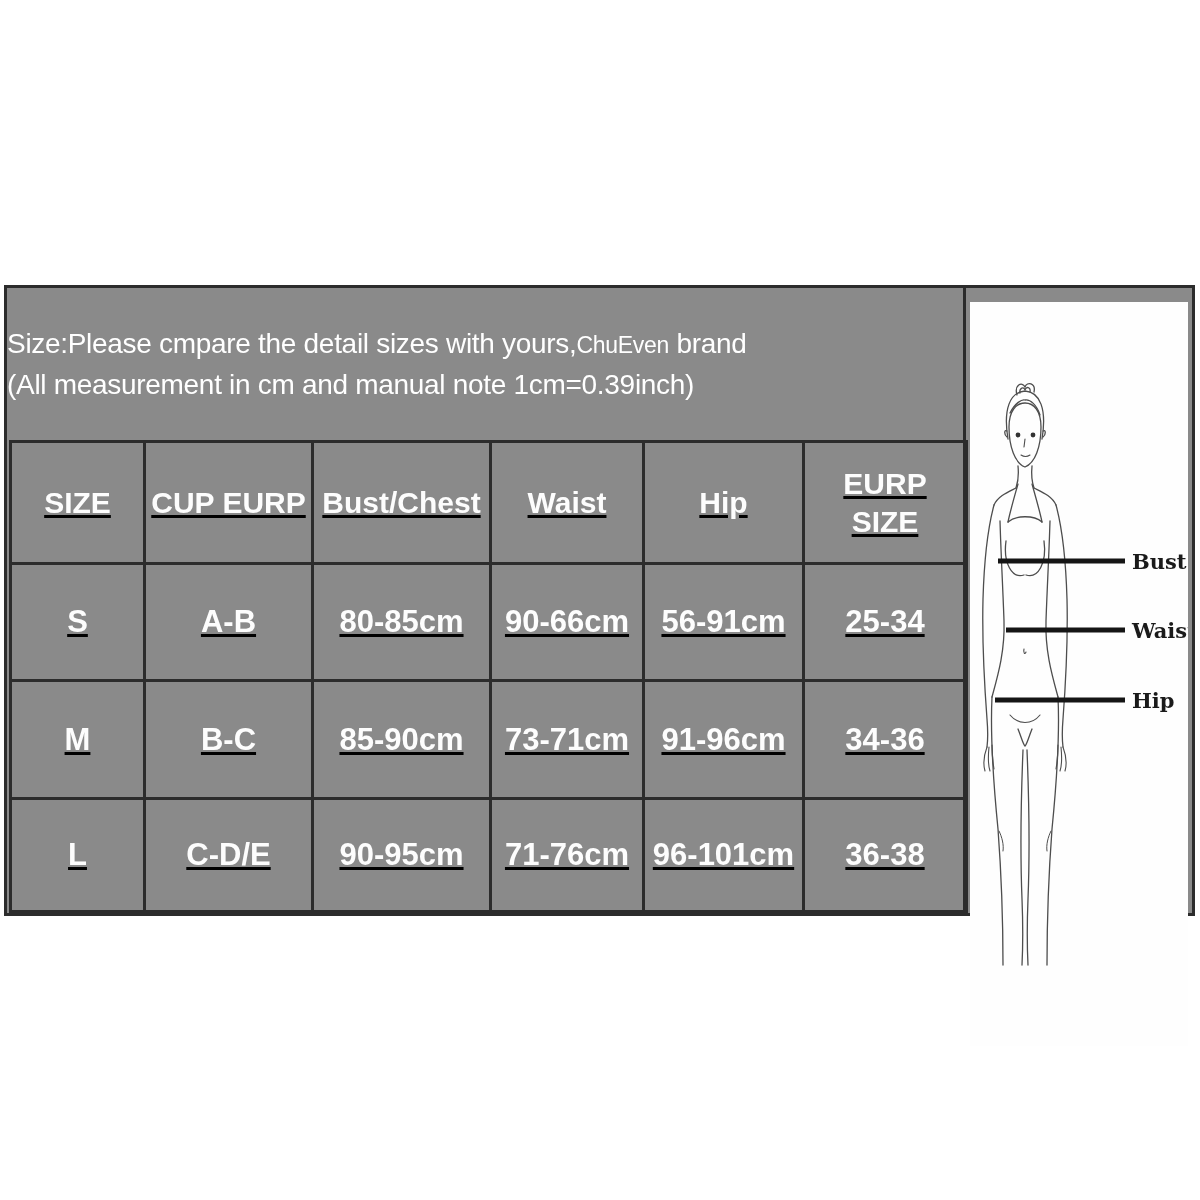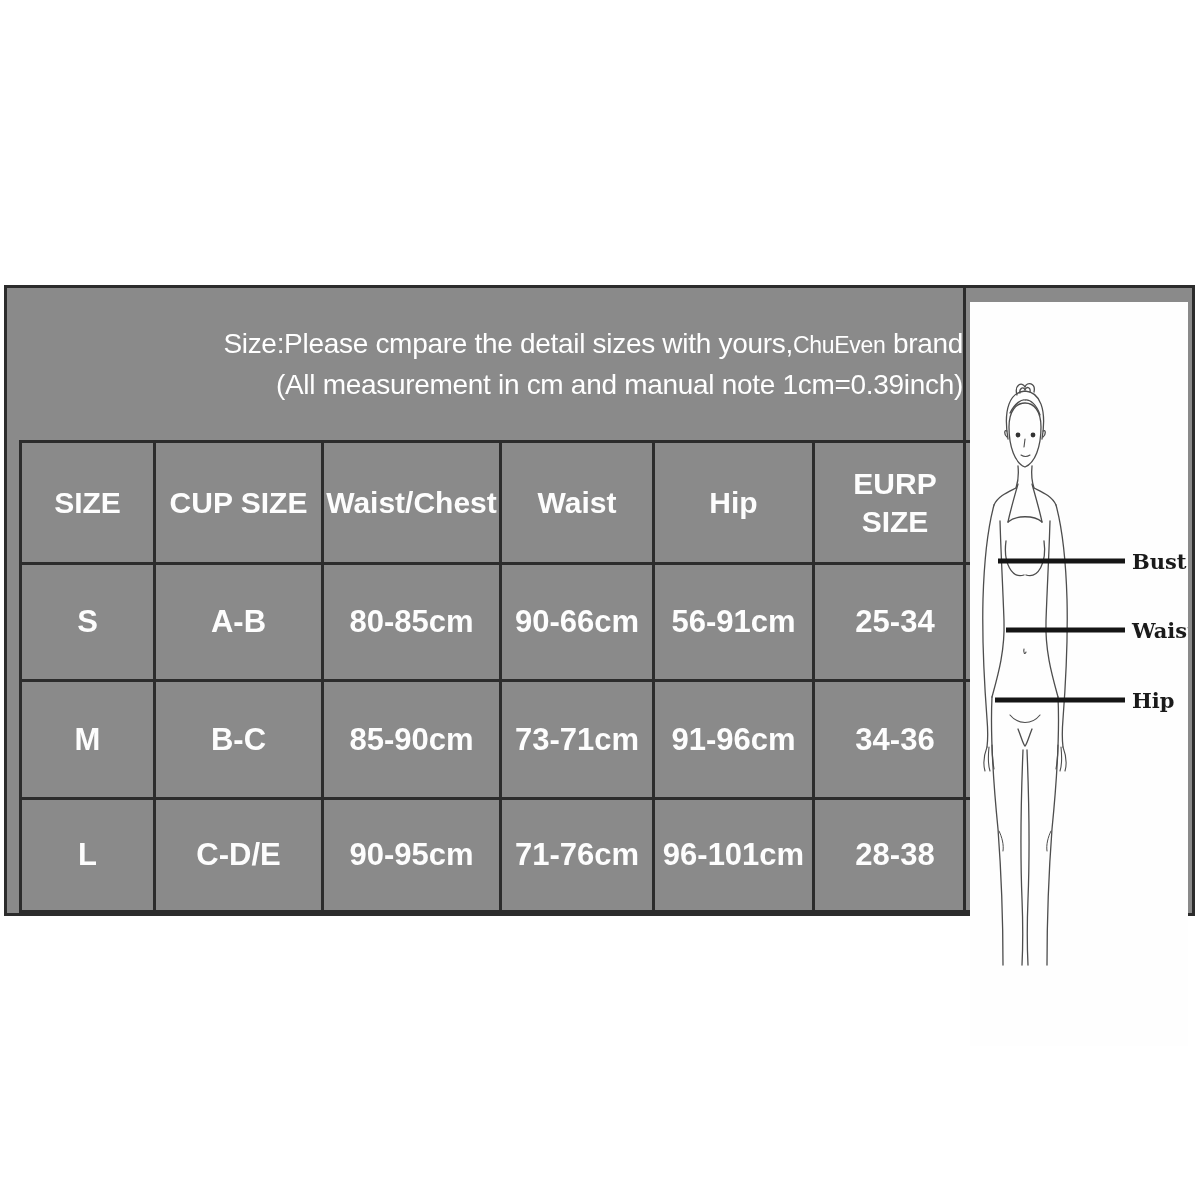--- a/index.html
+++ b/index.html
@@ -23,38 +23,39 @@
   
   .note {
     position: absolute;
     left: 0;
     top: 0;
     width: 956px;
     height: 152px;
     display: flex;
     flex-direction: column;
     justify-content: center;
-    align-items: flex-end;
+    align-items: flex-start;
     color: #ffffff;
     font-size: 28px;
     letter-spacing: -0.3px;
     line-height: 39px;
     text-align: center;
     white-space: nowrap;
   }
   .note .brand { font-size: 23px; }
   
   .size-table {
     position: absolute;
-    left: 12px;
+    left: 2px;
     top: 152px;
     width: 956px;
     height: 473px;
     border-collapse: collapse;
     table-layout: fixed;
+    text-decoration: underline;
   }
   .size-table td, .size-table th {
     border: 3px solid #2c2c2c;
     background: #8a8a8a;
     color: #fdfdfd;
     text-align: center;
     vertical-align: middle;
     padding: 0;
   }
   .size-table th {
@@ -112,22 +113,22 @@
         <col style="width:134px">
           <col style="width:168px">
           <col style="width:178px">
         <col style="width:153px">
           <col style="width:160px">
           <col style="width:163px">
       </colgroup>
       <tbody>
         <tr class="hdr">
           <th>SIZE</th>
-          <th>CUP SIZE</th>
-          <th>Waist/Chest</th>
+          <th>CUP EURP</th>
+          <th>Bust/Chest</th>
           <th>Waist</th>
           <th>Hip</th>
           <th>EURP
 SIZE</th>
         </tr>
         <tr class="row-s">
           <td>S</td>
           <td>A-B</td>
           <td>80-85cm</td>
           <td>90-66cm</td>
@@ -141,21 +142,21 @@
           <td>73-71cm</td>
           <td>91-96cm</td>
           <td>34-36</td>
         </tr>
         <tr class="row-l">
           <td>L</td>
           <td>C-D/E</td>
           <td>90-95cm</td>
           <td>71-76cm</td>
           <td>96-101cm</td>
-          <td>28-38</td>
+          <td>36-38</td>
         </tr>
       </tbody>
     </table>
 
     <div class="figure-area">
       <div class="figure-panel">
         <svg viewBox="0 0 218 590">
 
           <g stroke="#4d4d4d" stroke-width="1.3" fill="none" stroke-linecap="round">
 

